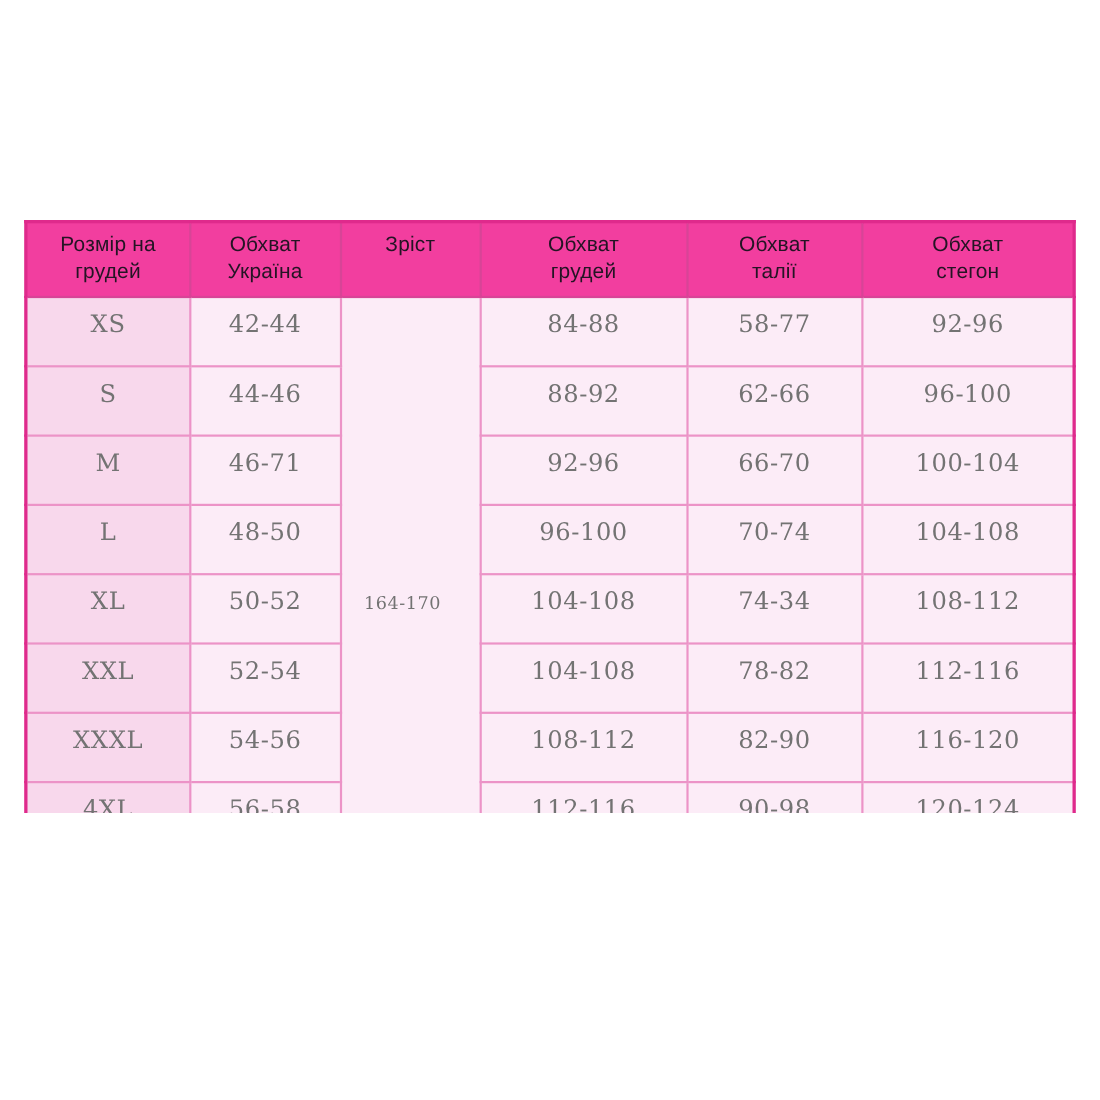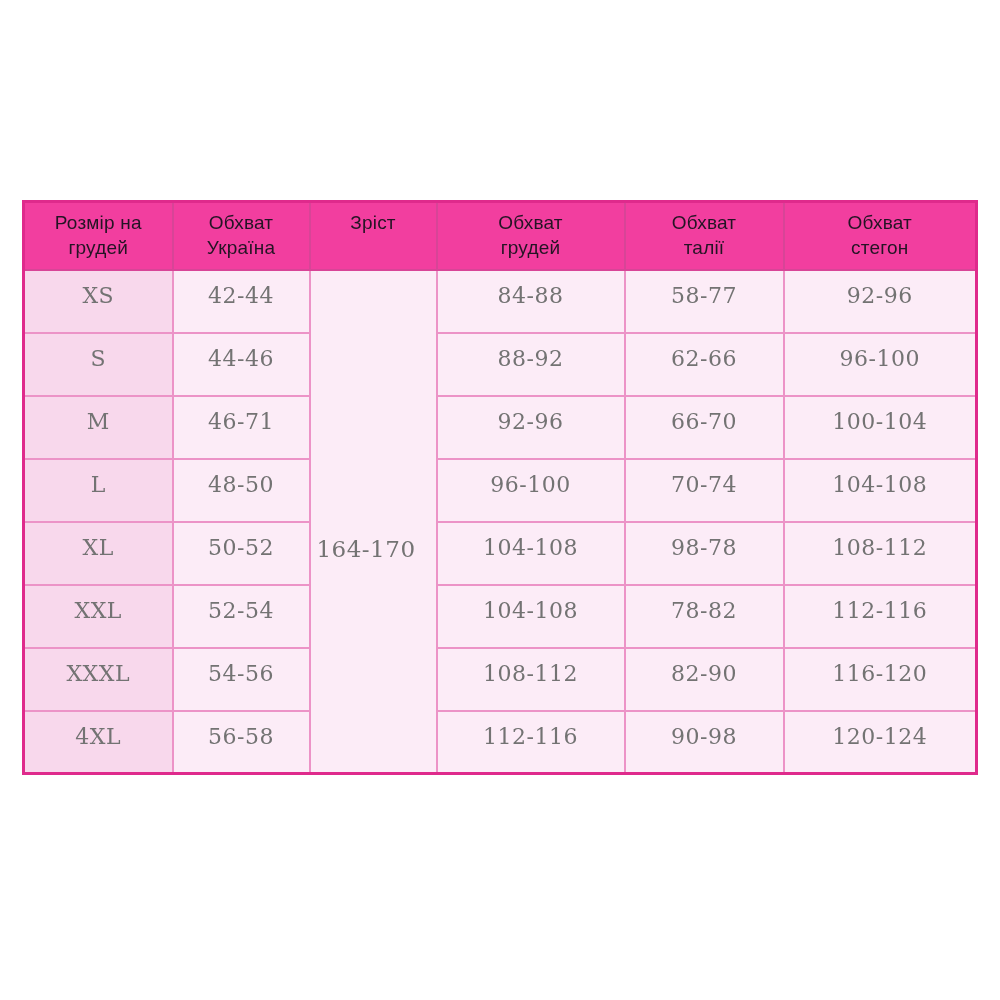--- a/index.html
+++ b/index.html
@@ -6,21 +6,21 @@
     margin: 0;
     padding: 0;
     background: #ffffff;
     width: 1000px;
     height: 1000px;
     font-family: "Liberation Sans", sans-serif;
   }
   .page {
     position: relative;
     width: 1000px;
-    height: 1000px;
+    height: 739px;
     background: #ffffff;
     overflow: hidden;
   }
   .table-wrap {
     position: absolute;
     left: 22px;
     top: 200px;
   }
   table.size-chart {
     border-collapse: collapse;
@@ -56,21 +56,21 @@
     color: #737373;
     letter-spacing: 0.5px;
     line-height: 26px;
   }
   td.size-col {
     background: #f8d8ec;
   }
   td.height-cell {
     vertical-align: middle;
     padding: 56px 16px 0 2px;
-    font-size: 23px;
+    font-size: 16px;
   }
 </style>
 </head>
 <body>
 
 <div class="page">
   <div class="table-wrap">
     <table class="size-chart">
       <colgroup>
         <col style="width:149px">
@@ -135,21 +135,21 @@
           <td class="size-col">L</td>
           <td>48-50</td>
           <td>96-100</td>
           <td>70-74</td>
           <td>104-108</td>
         </tr>
         <tr>
           <td class="size-col">XL</td>
           <td>50-52</td>
           <td>104-108</td>
-          <td>98-78</td>
+          <td>74-34</td>
           <td>108-112</td>
         </tr>
         <tr>
           <td class="size-col">XXL</td>
           <td>52-54</td>
           <td>104-108</td>
           <td>78-82</td>
           <td>112-116</td>
         </tr>
         <tr>

